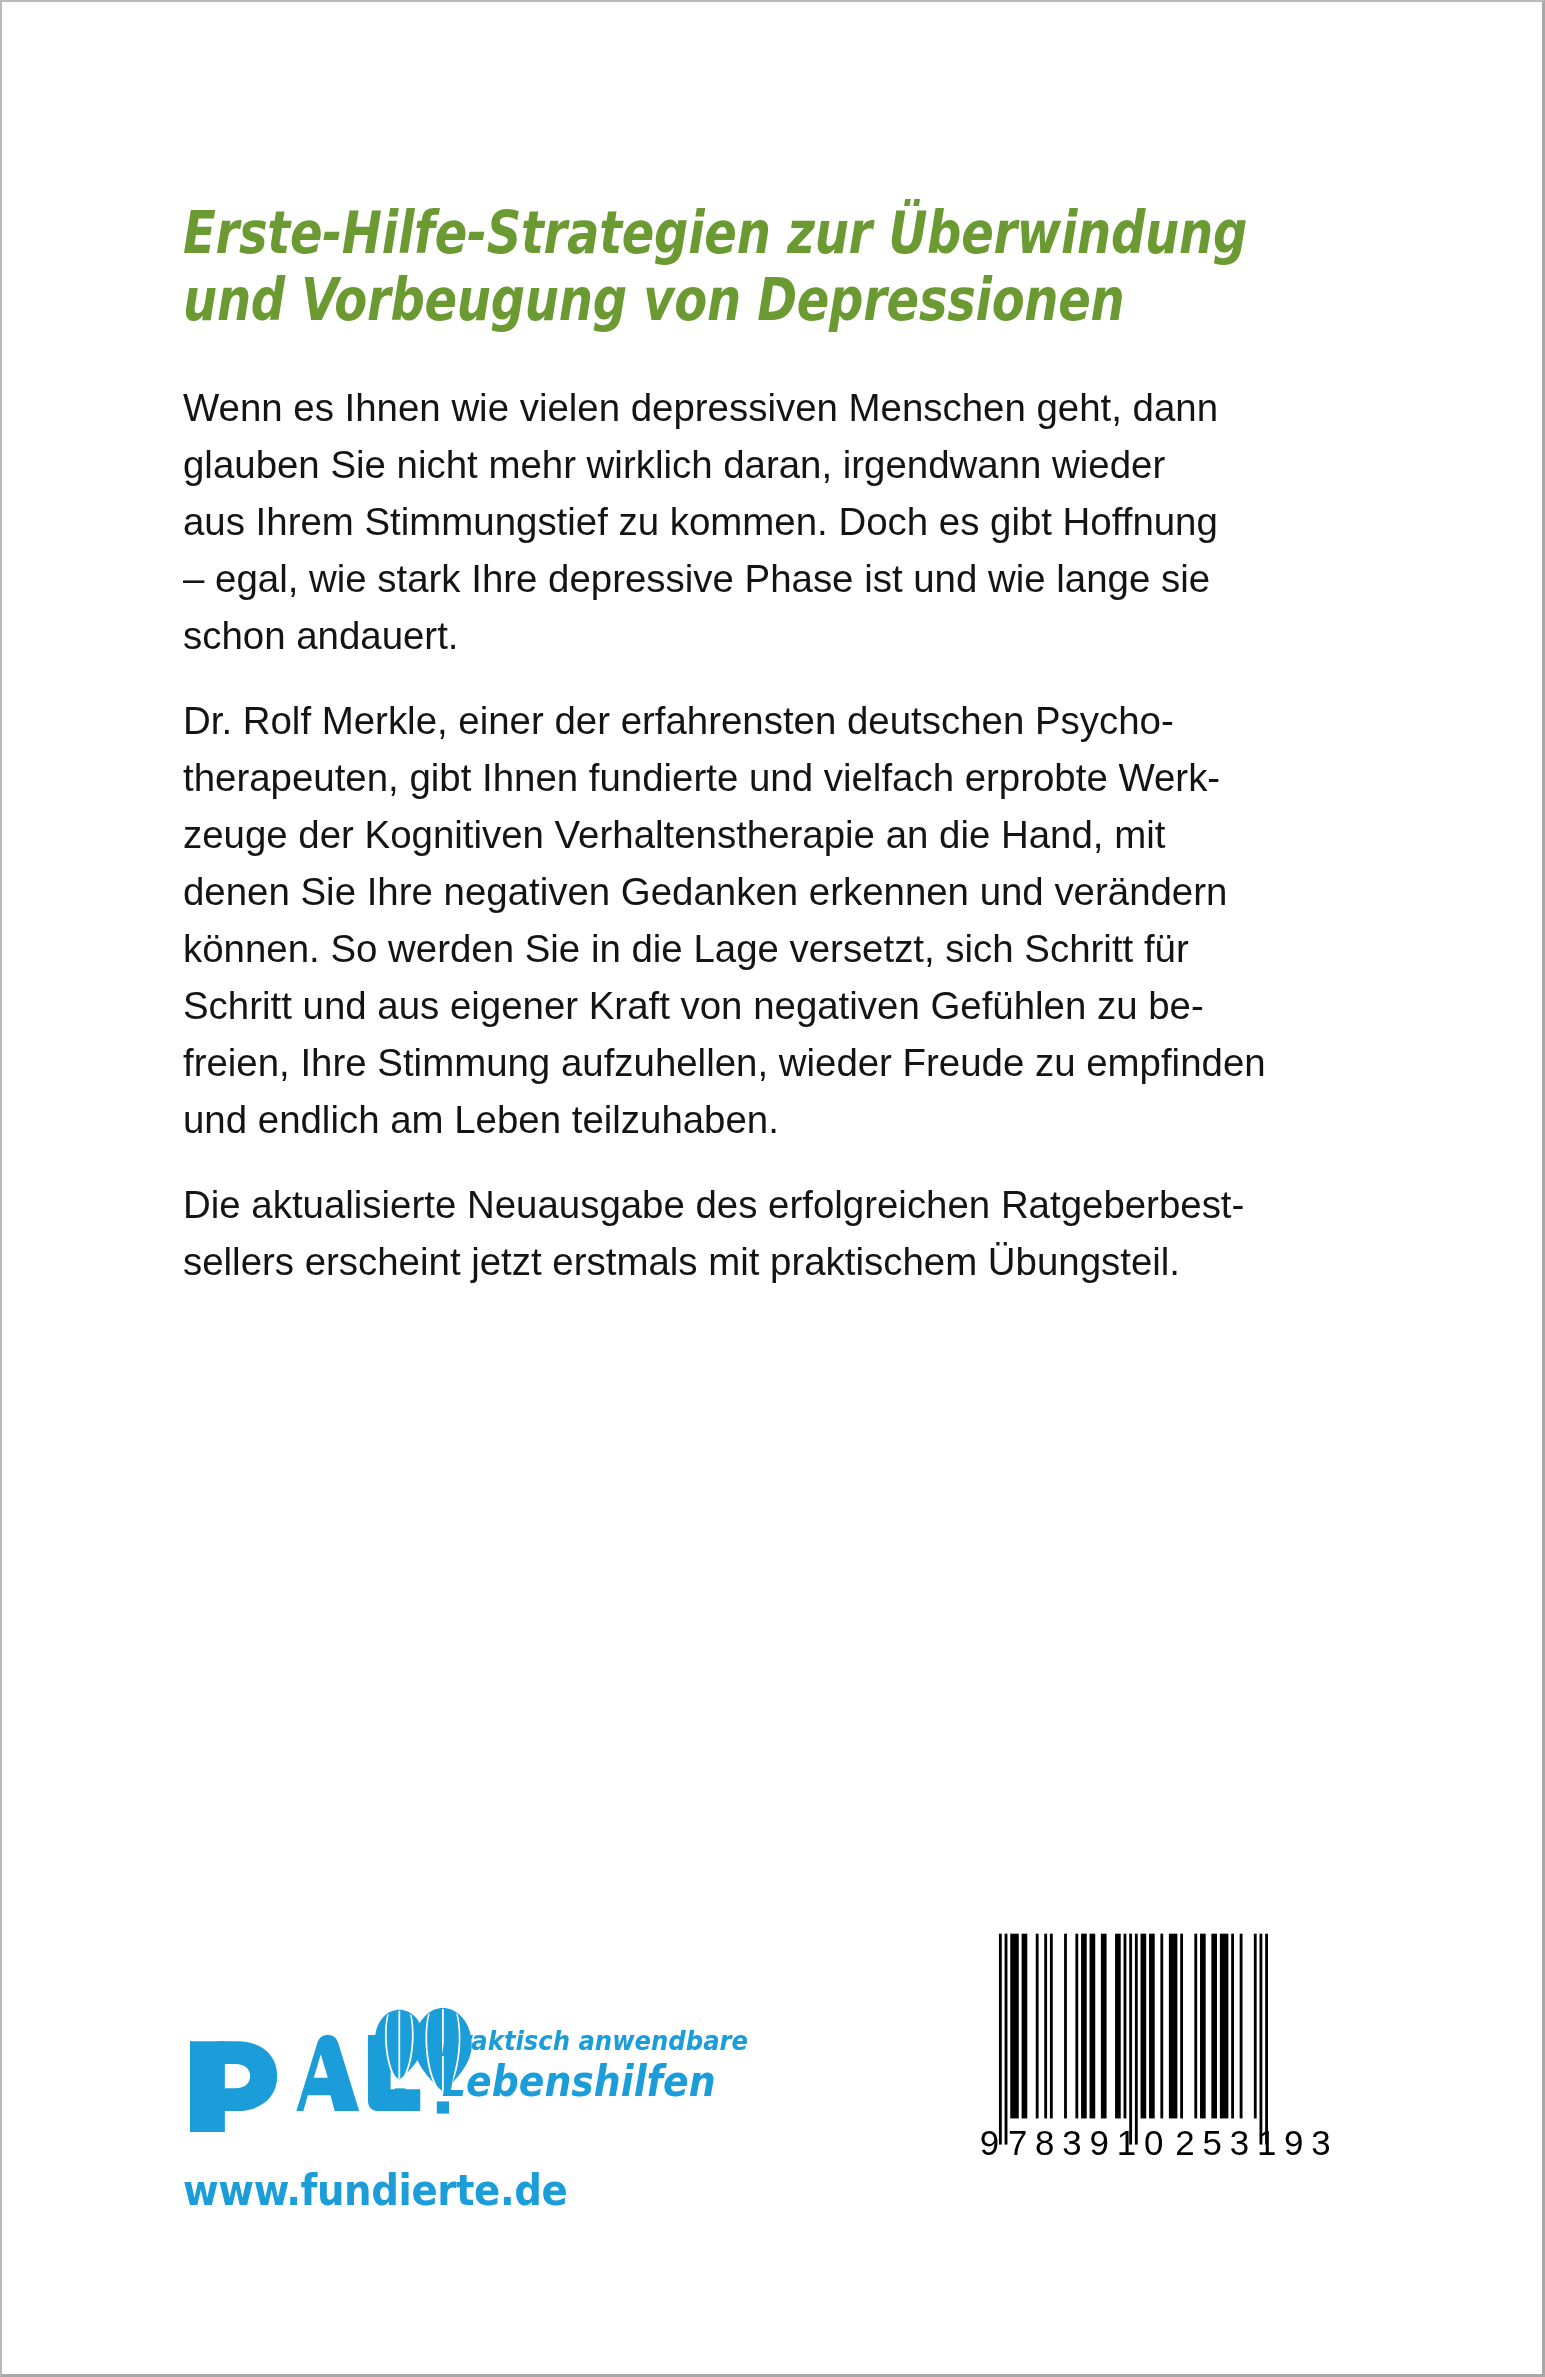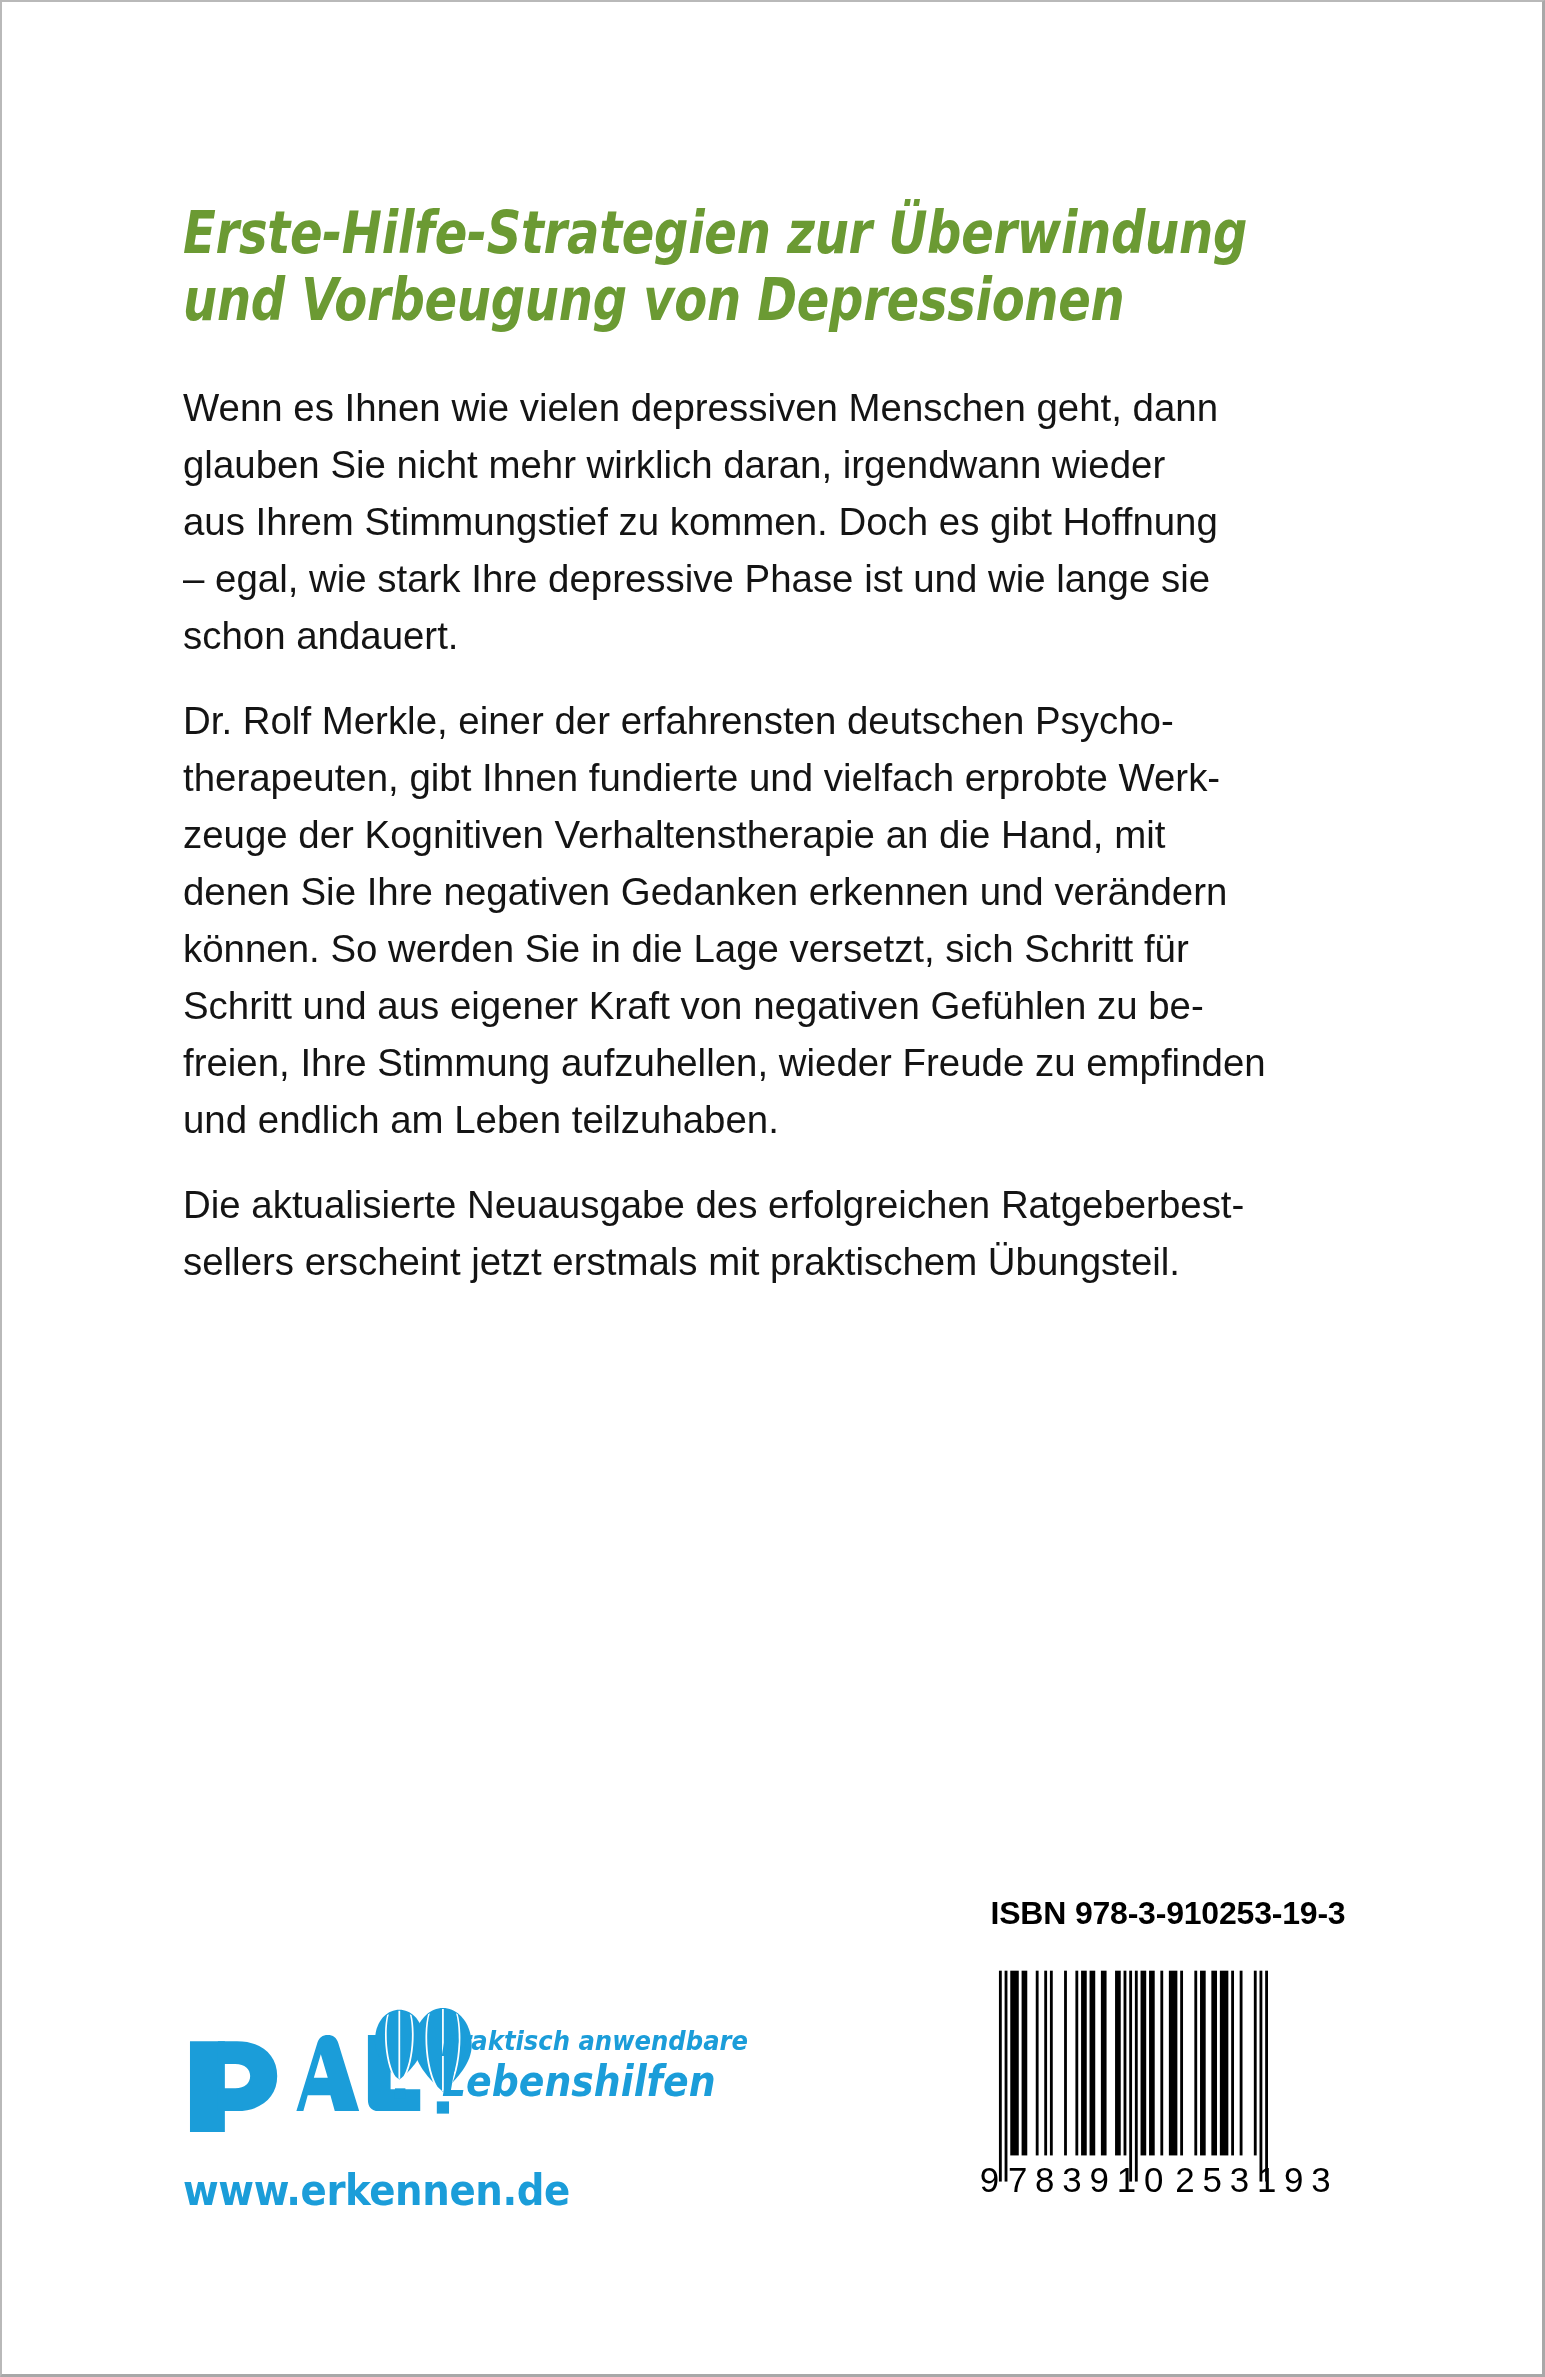--- a/index.html
+++ b/index.html
@@ -219,25 +219,24 @@
             <rect fill="#1b9dd9" x="291" y="107" width="14" height="14"></rect>
           </g>
         </svg>
 
         <div class="pal-tagline">
           <span class="tag-small">praktisch anwendbare</span>
           <span class="tag-big">Lebenshilfen</span>
         </div>
       </div>
 
-      <div class="pal-url">www.erkennen.de</div>
+      <div class="pal-url">www.fundierte.de</div>
     </div>
 
     <div class="isbn-block">
-      <span class="isbn-text">ISBN 978-3-910253-19-3</span>
 
       <div class="barcode-wrap">
         <svg viewBox="0 0 500 280" width="436" height="244" aria-hidden="true">
           <rect x="0" y="0" width="500" height="280" fill="#ffffff"></rect>
           <g id="bc-bars" fill="#000000">
               <rect x="56.00" y="18" width="3.25" height="242"></rect>
               <rect x="62.50" y="18" width="3.25" height="242"></rect>
               <rect x="69.00" y="18" width="9.75" height="212"></rect>
               <rect x="82.00" y="18" width="6.50" height="212"></rect>
               <rect x="98.25" y="18" width="3.25" height="212"></rect>

